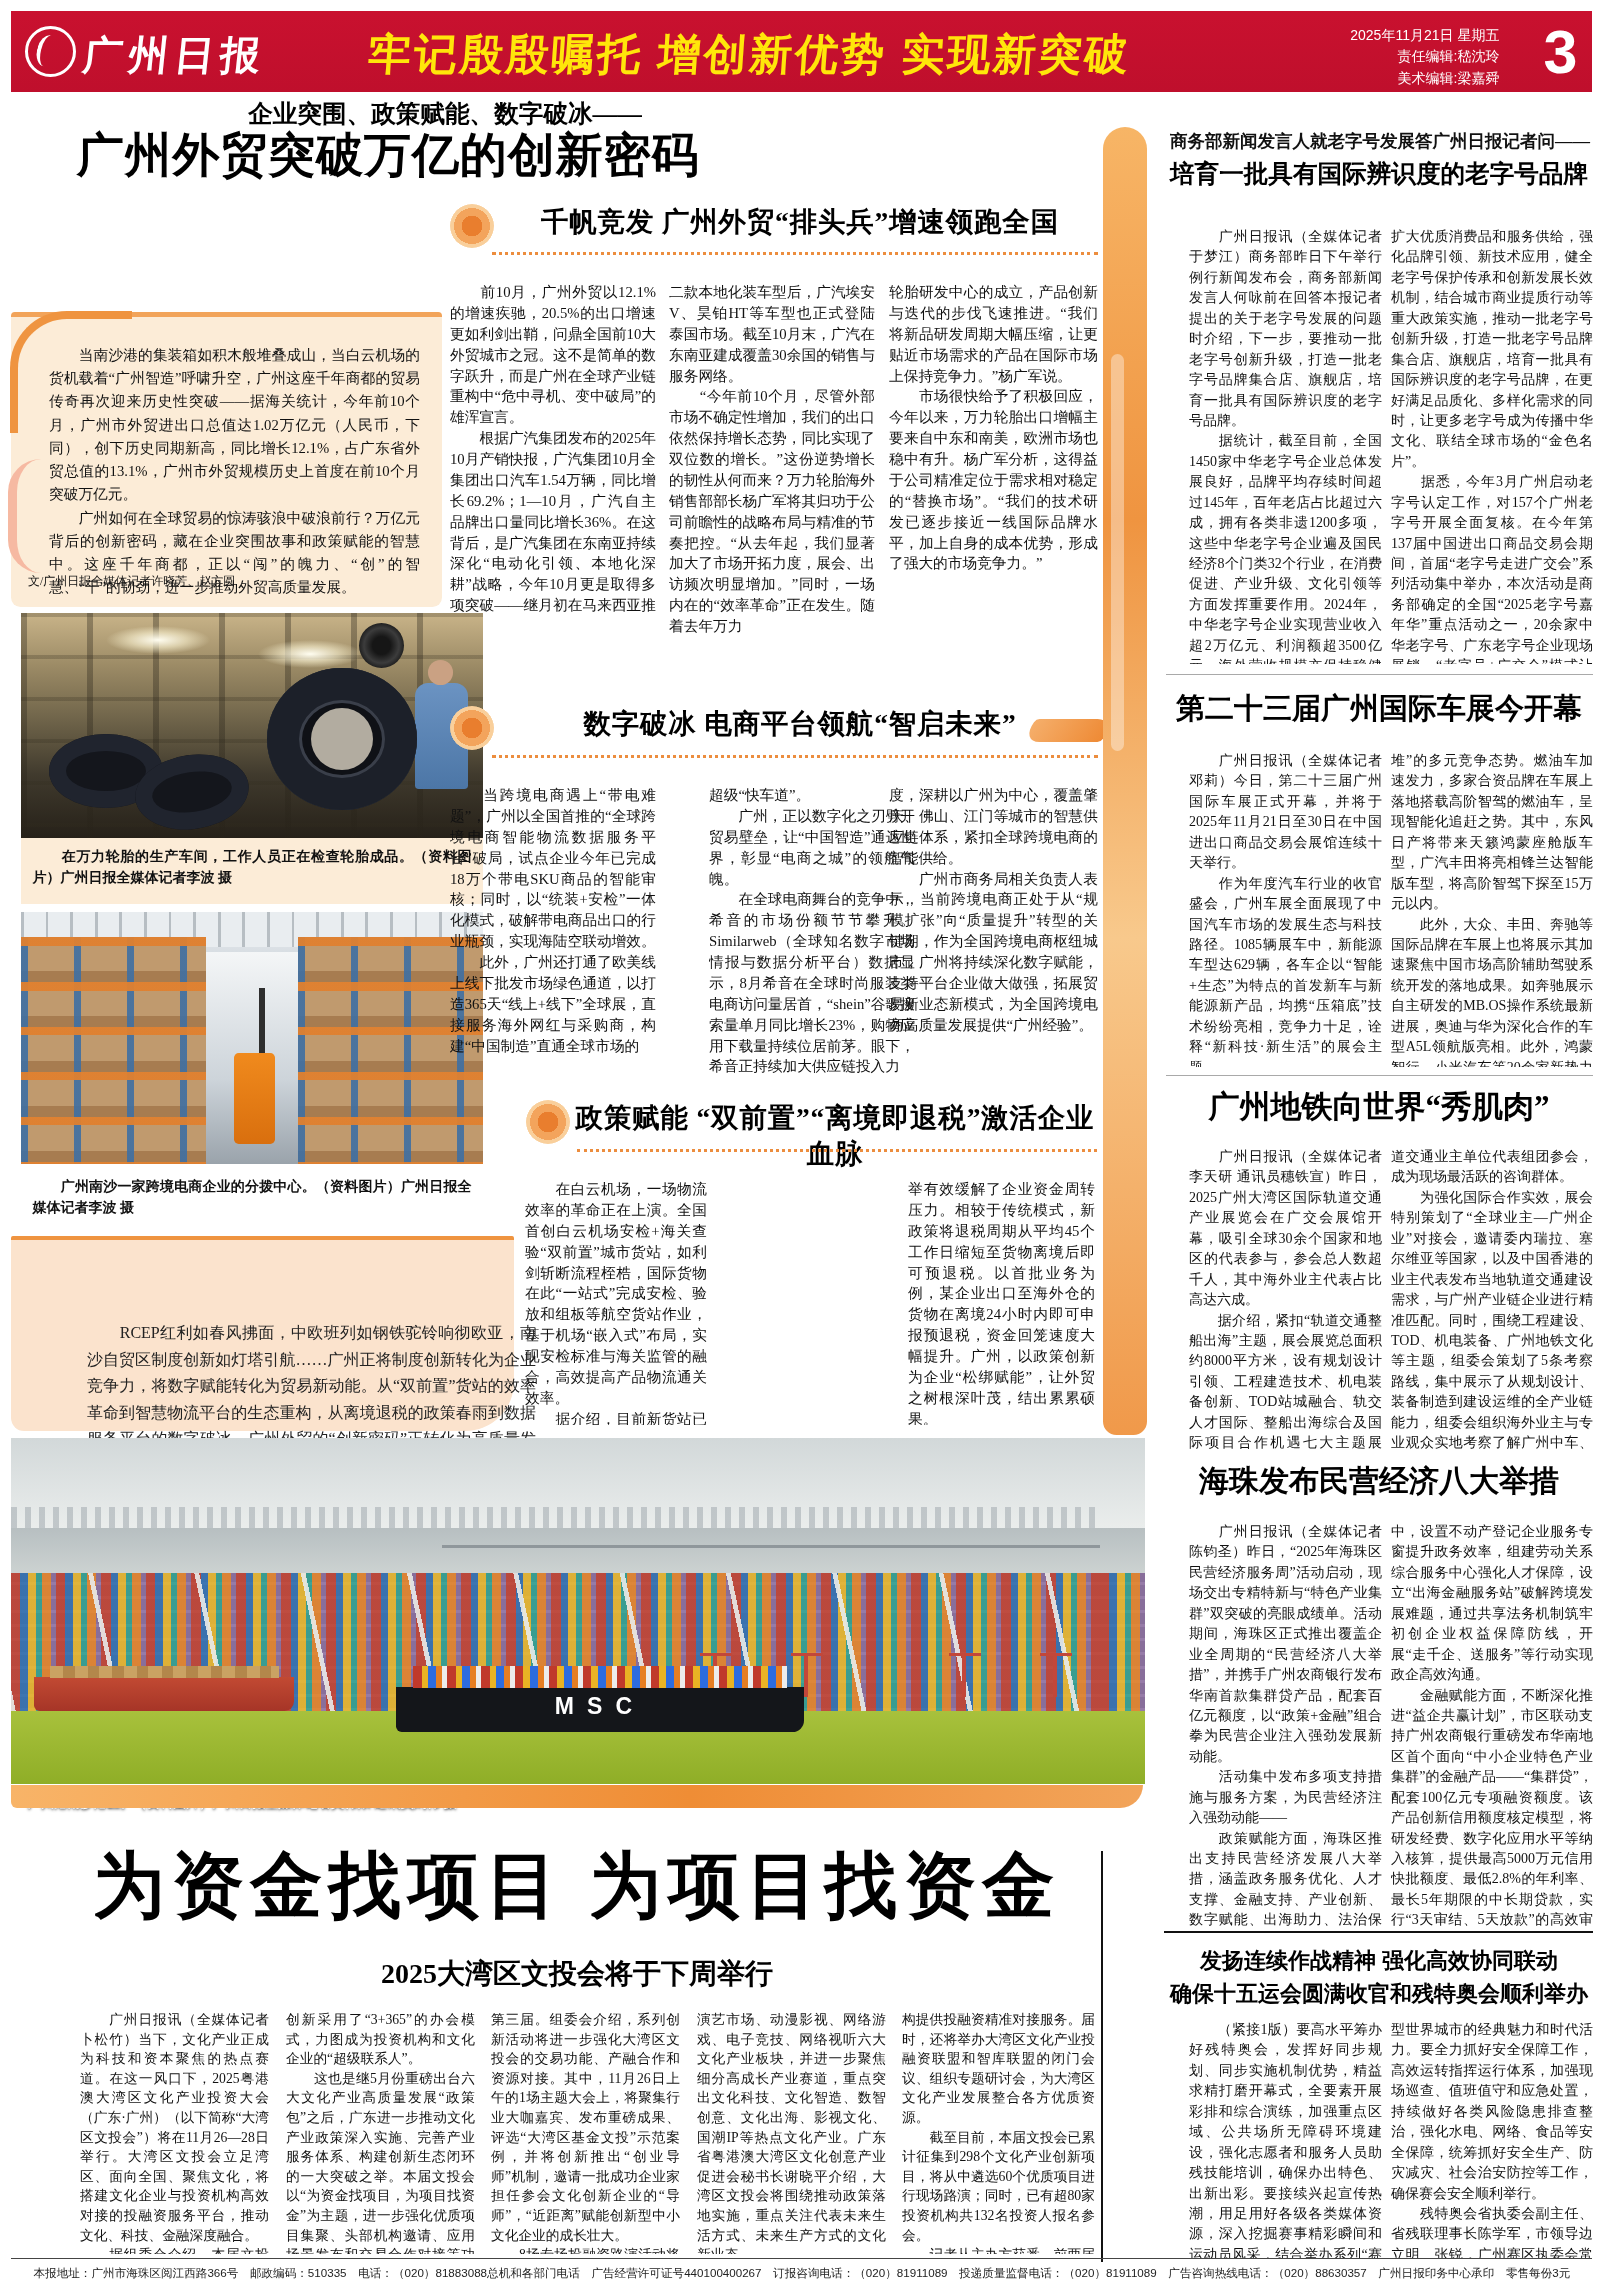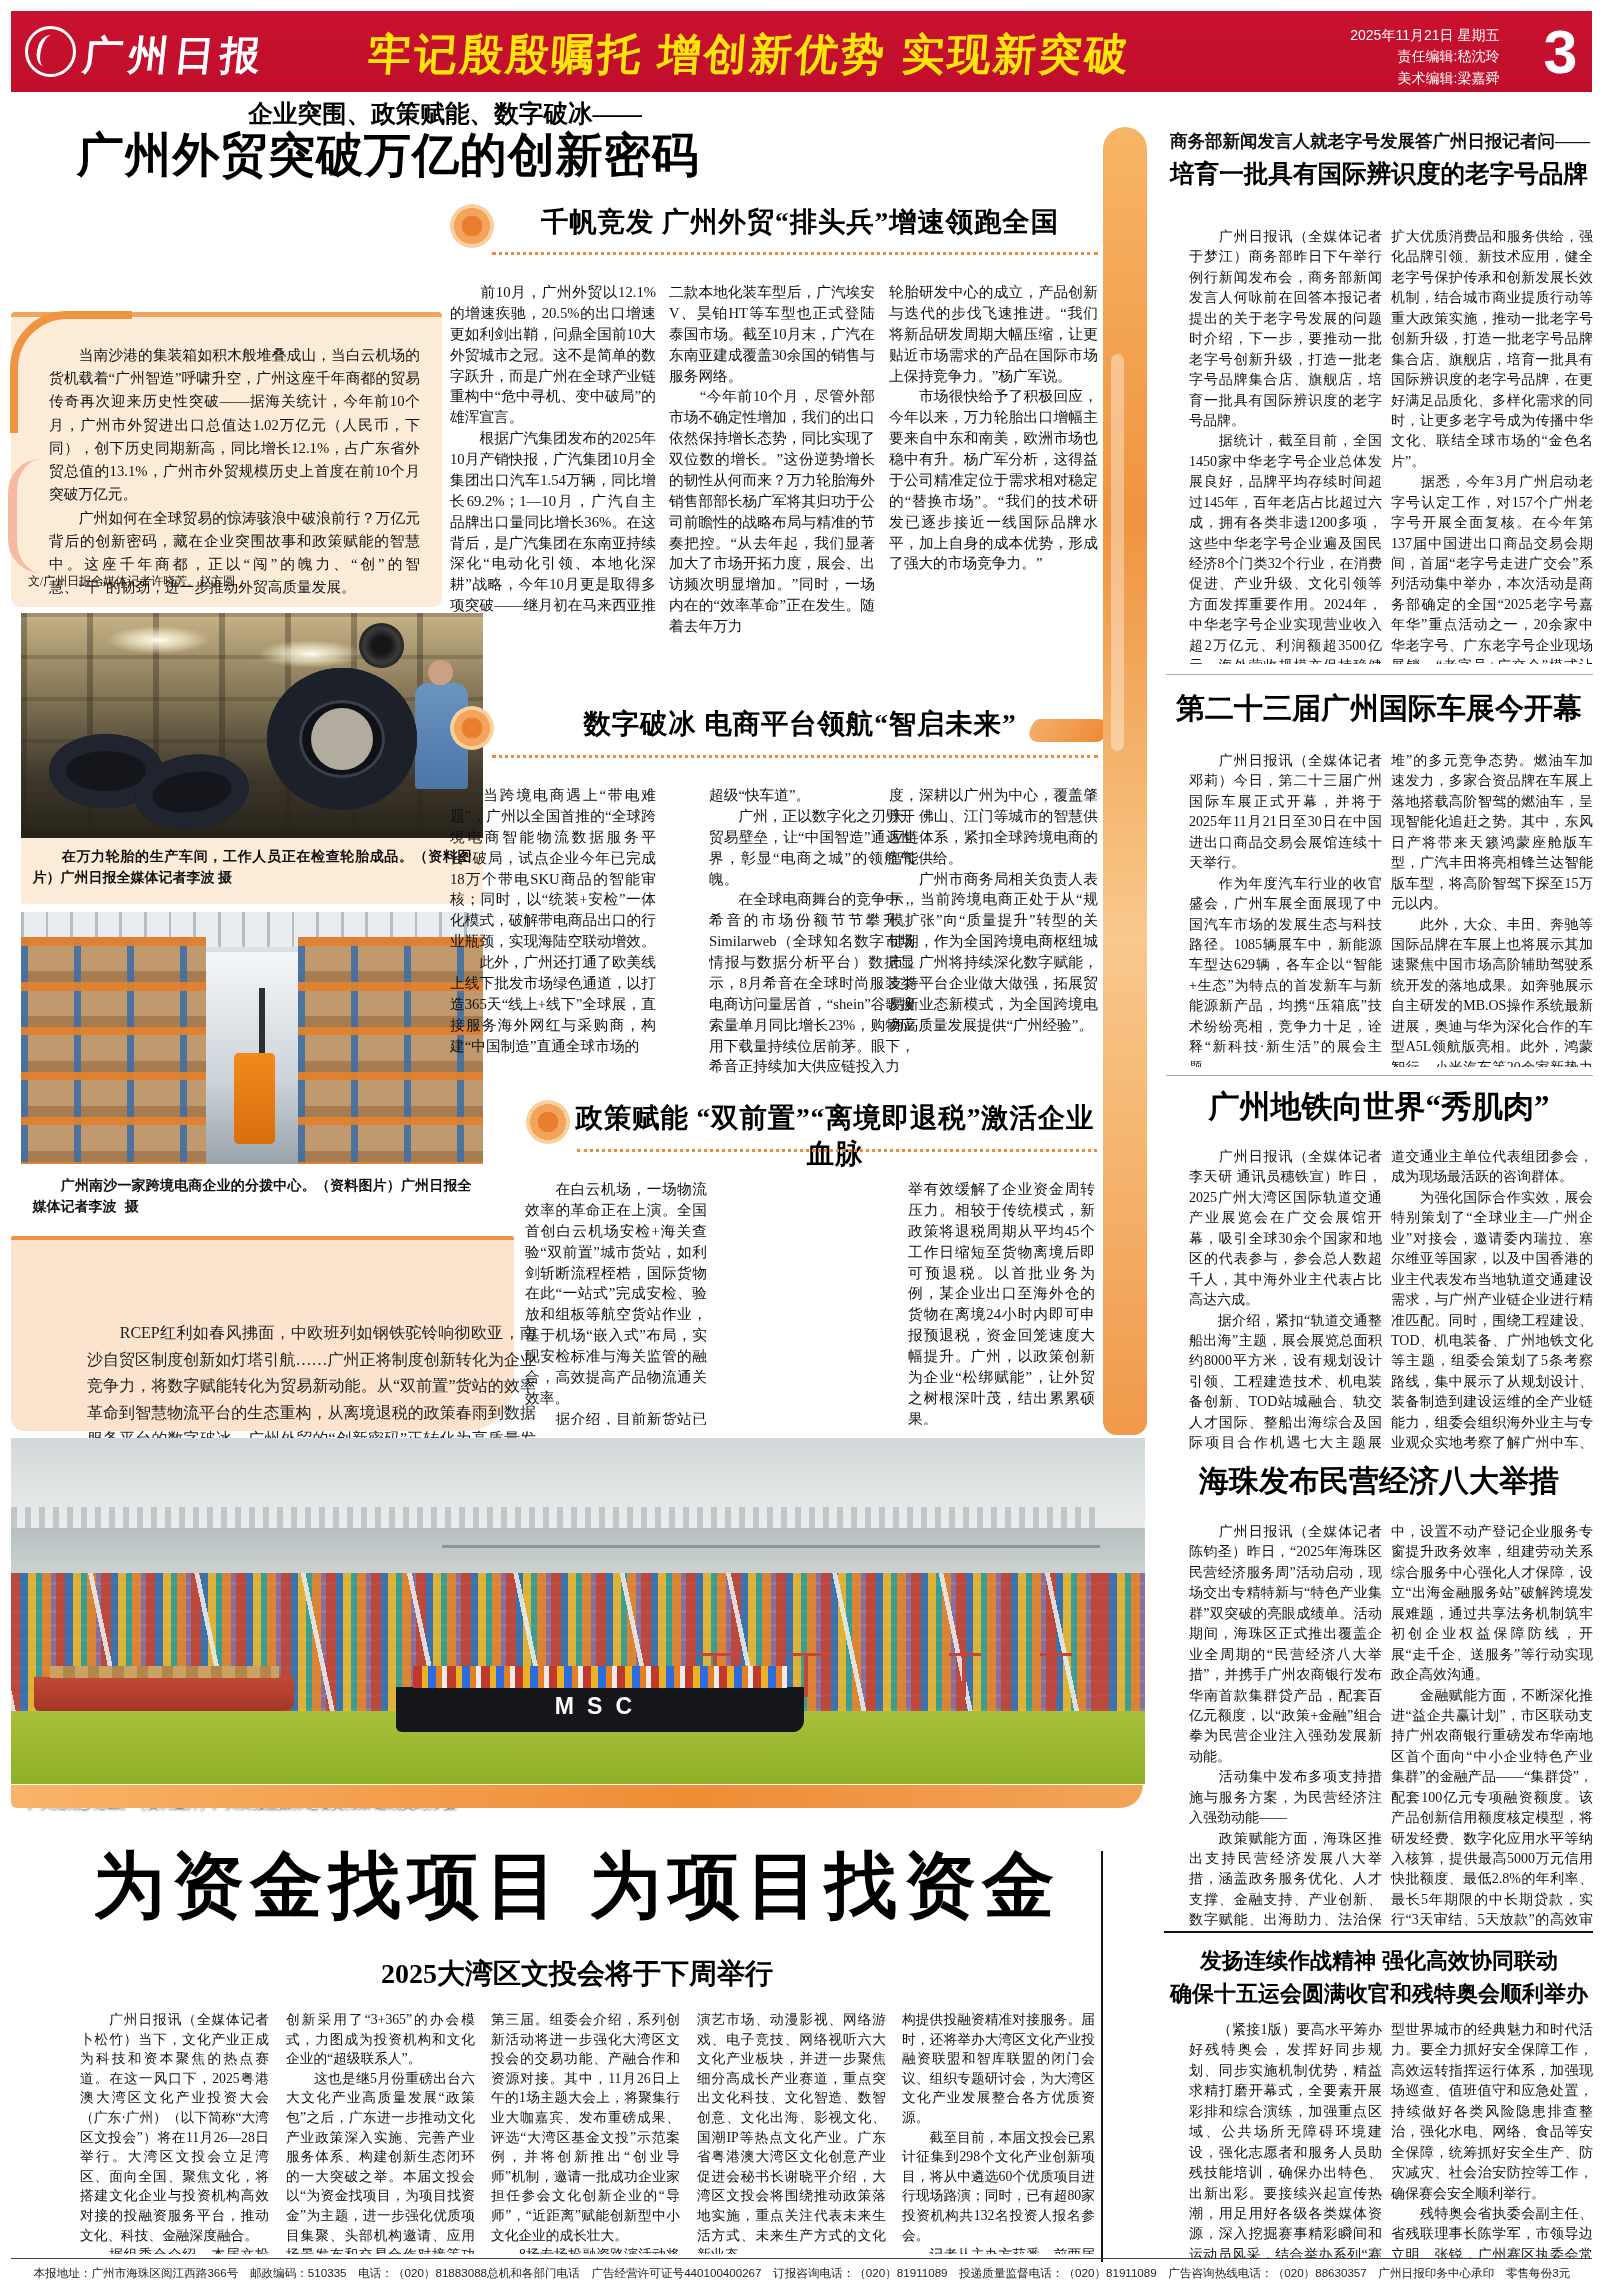--- a/index.html
+++ b/index.html
@@ -49,21 +49,21 @@
                 repeating-linear-gradient(90deg, rgba(62,111,163,.9) 0 6.6px, transparent 6.6px 53px),
                 repeating-linear-gradient(180deg, #c09a6e 0 34px, #a77c50 34px 45px); }
   .rack-l { left:0; } .rack-r { right:0; }
   .aisle { position:absolute; left:40%; width:20%; top:16%; height:84%; background:linear-gradient(180deg,#f4f6f7 0%,#cdd4da 60%,#9aa3ab 100%); }
   .truss { position:absolute; left:0; top:0; width:100%; height:14%; background:repeating-linear-gradient(90deg, rgba(150,158,165,.6) 0 2.8px, transparent 2.8px 24.6px), #e9edf0; }
   .forklift { position:absolute; left:46%; top:56%; width:9%; height:36%; background:linear-gradient(180deg,#f p08a1d,#d96f0e); background:linear-gradient(180deg,#f08a1d,#d96f0e); border-radius:4.7px; }
   .forkmast { position:absolute; left:51.5%; top:30%; width:5.7px; height:62%; background:#2e2e2e; }
 
   .caption { background:#fcecd7; font-size:14px; font-weight:700; line-height:1.5; padding:7.6px 11.4px; text-align:justify; color:#111; }
   .cap1 { left:21px; top:838px; width:462px; height:66px; }
-  .cap2 { left:21px; top:1168px; width:462px; height:61px; background:#fff;font-family:Liberation Mono, monospace; }
+  .cap2 { left:21px; top:1168px; width:462px; height:61px; background:#fff; }
 
   .photo-port { background:#dfe3e4; }
   .pp-main { left:11.4px; top:1438px; width:1132px; height:346px; }
   .pp-strip { left:1100px; top:1438px; width:45px; height:346px; }
   .p-sky { position:absolute; left:0; top:0; width:100%; height:26%; background:linear-gradient(#d2d8d9,#eaedec); }
   .p-city { position:absolute; left:0; top:20%; width:100%; height:6%; background:repeating-linear-gradient(90deg,#b3babe 0 5.7px,transparent 5.7px 14px); opacity:.75; }
   .p-water { position:absolute; left:0; top:26%; width:100%; height:13%; background:linear-gradient(#b7bfc1,#ccd2d1); }
   .p-bridge { position:absolute; right:0; top:31%; width:62%; height:2.8px; background:#8f979b; }
   .p-yard { position:absolute; left:0; top:39%; width:100%; height:40%;
     background:

